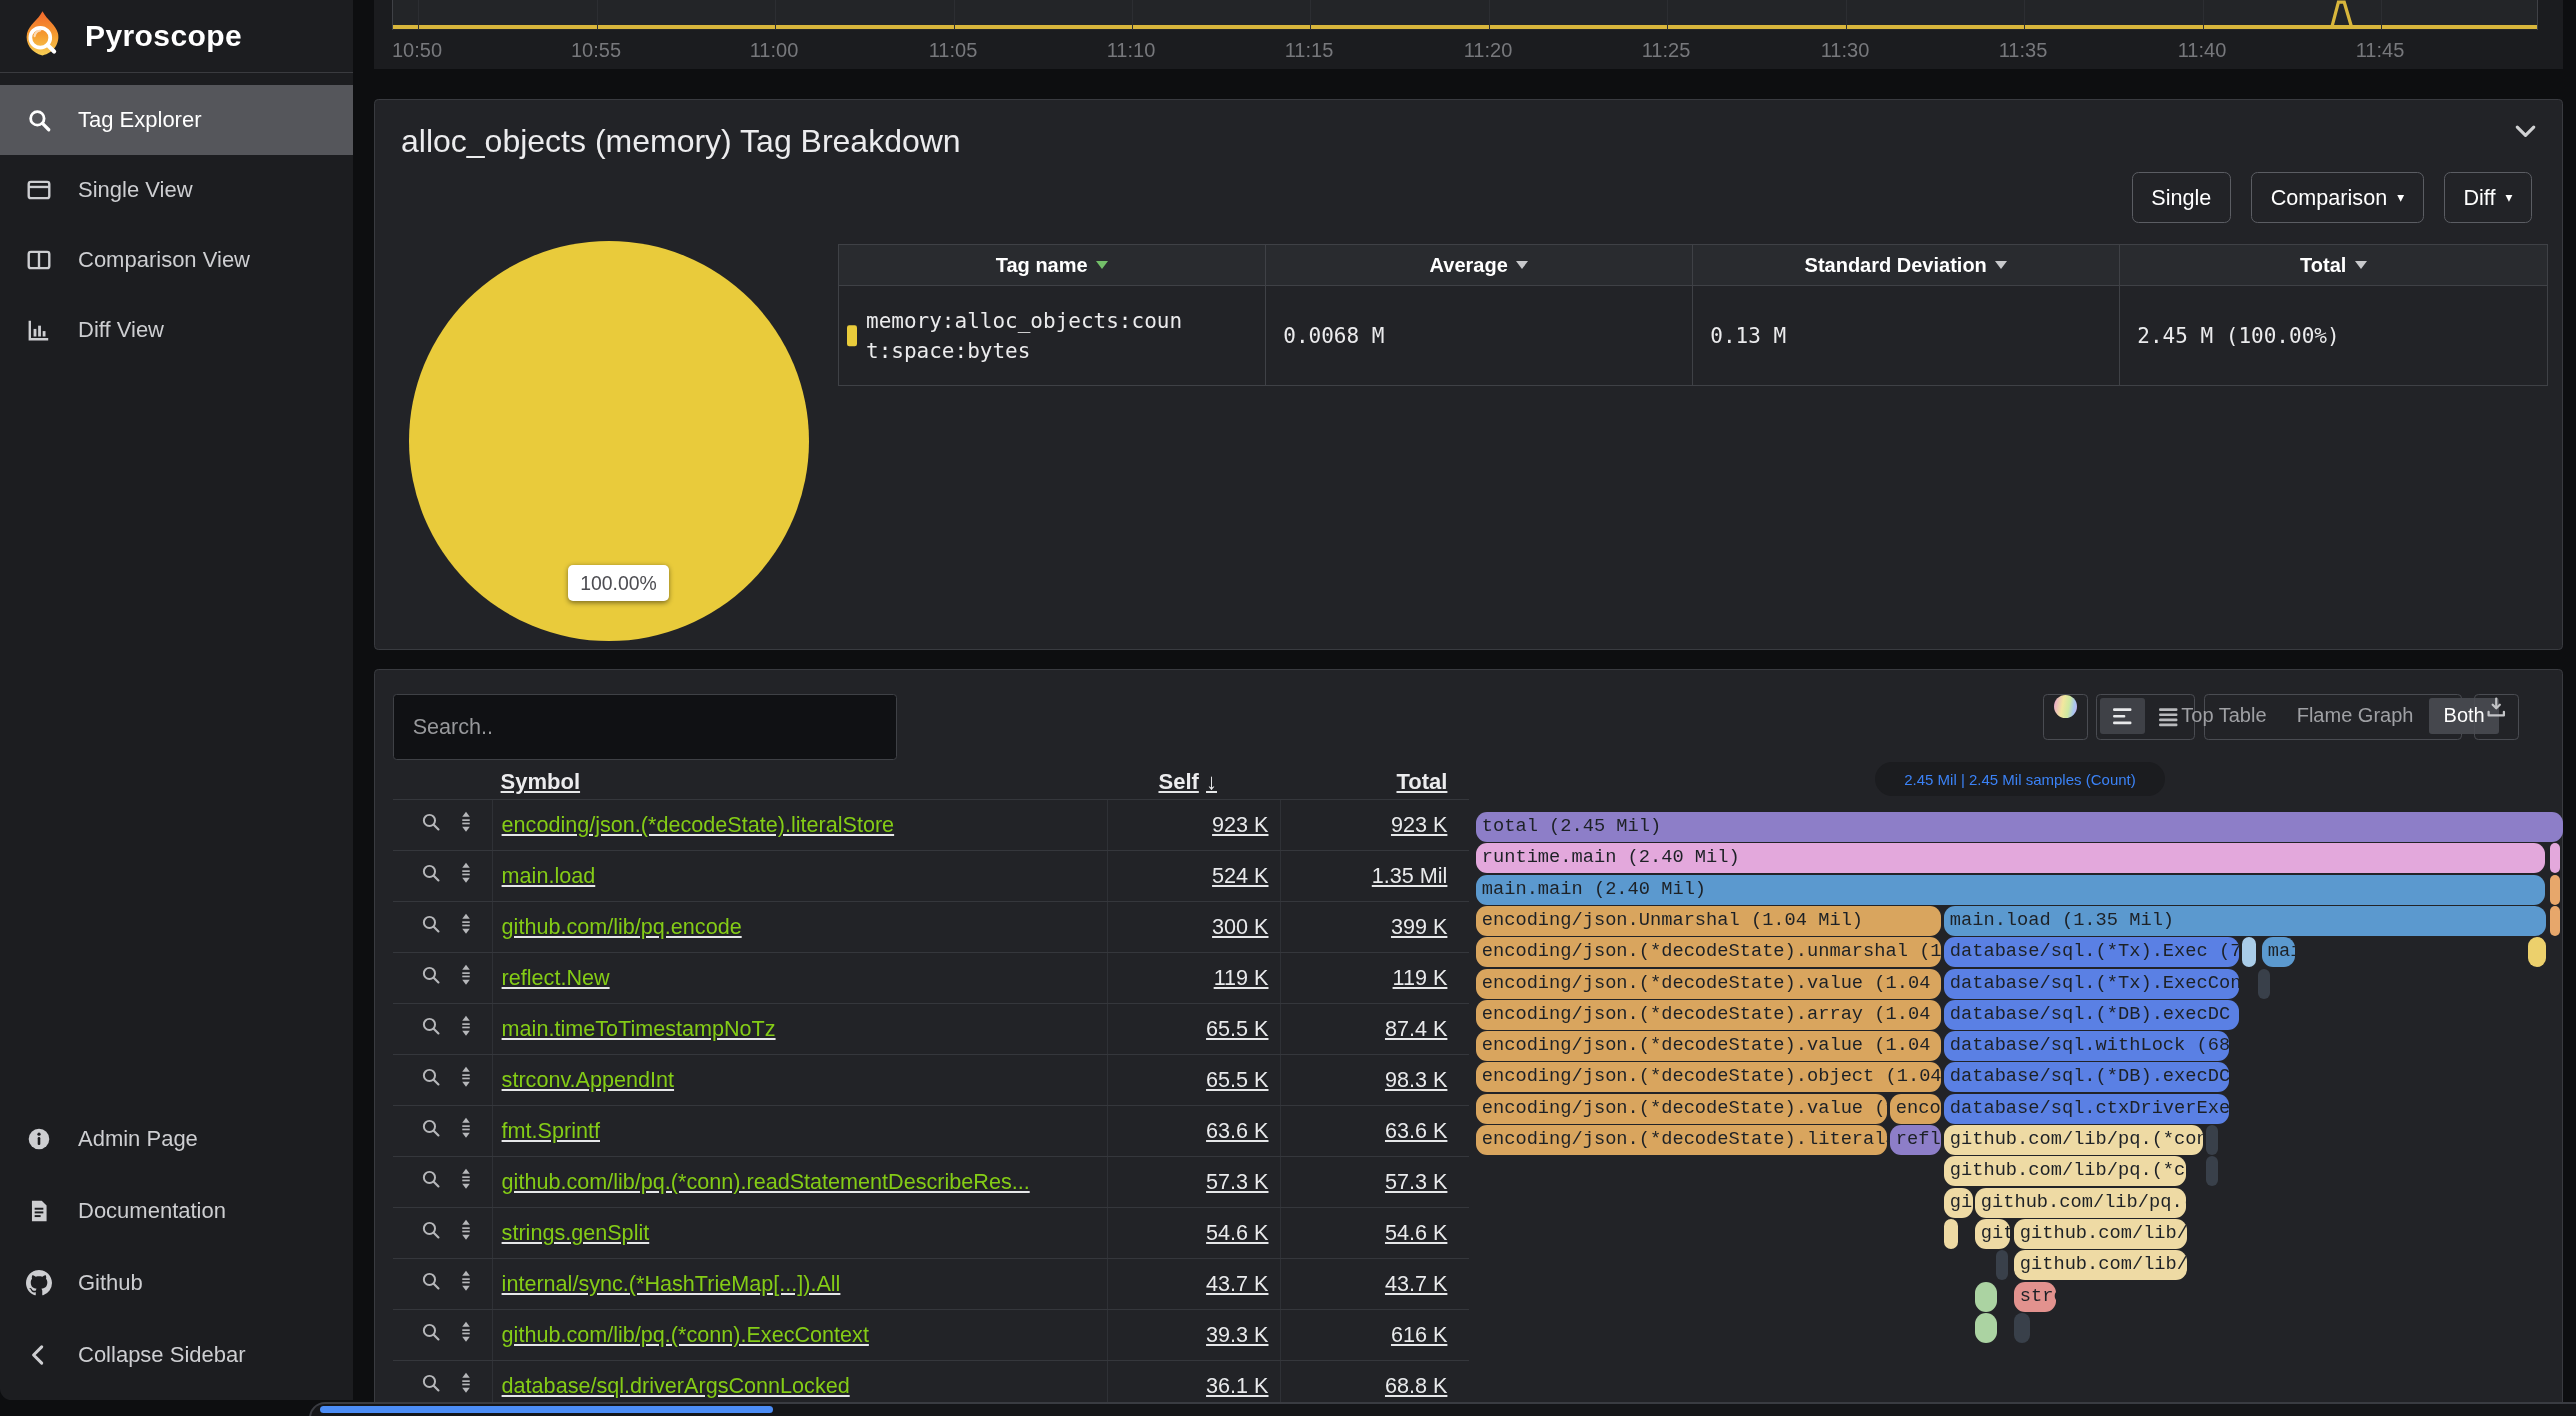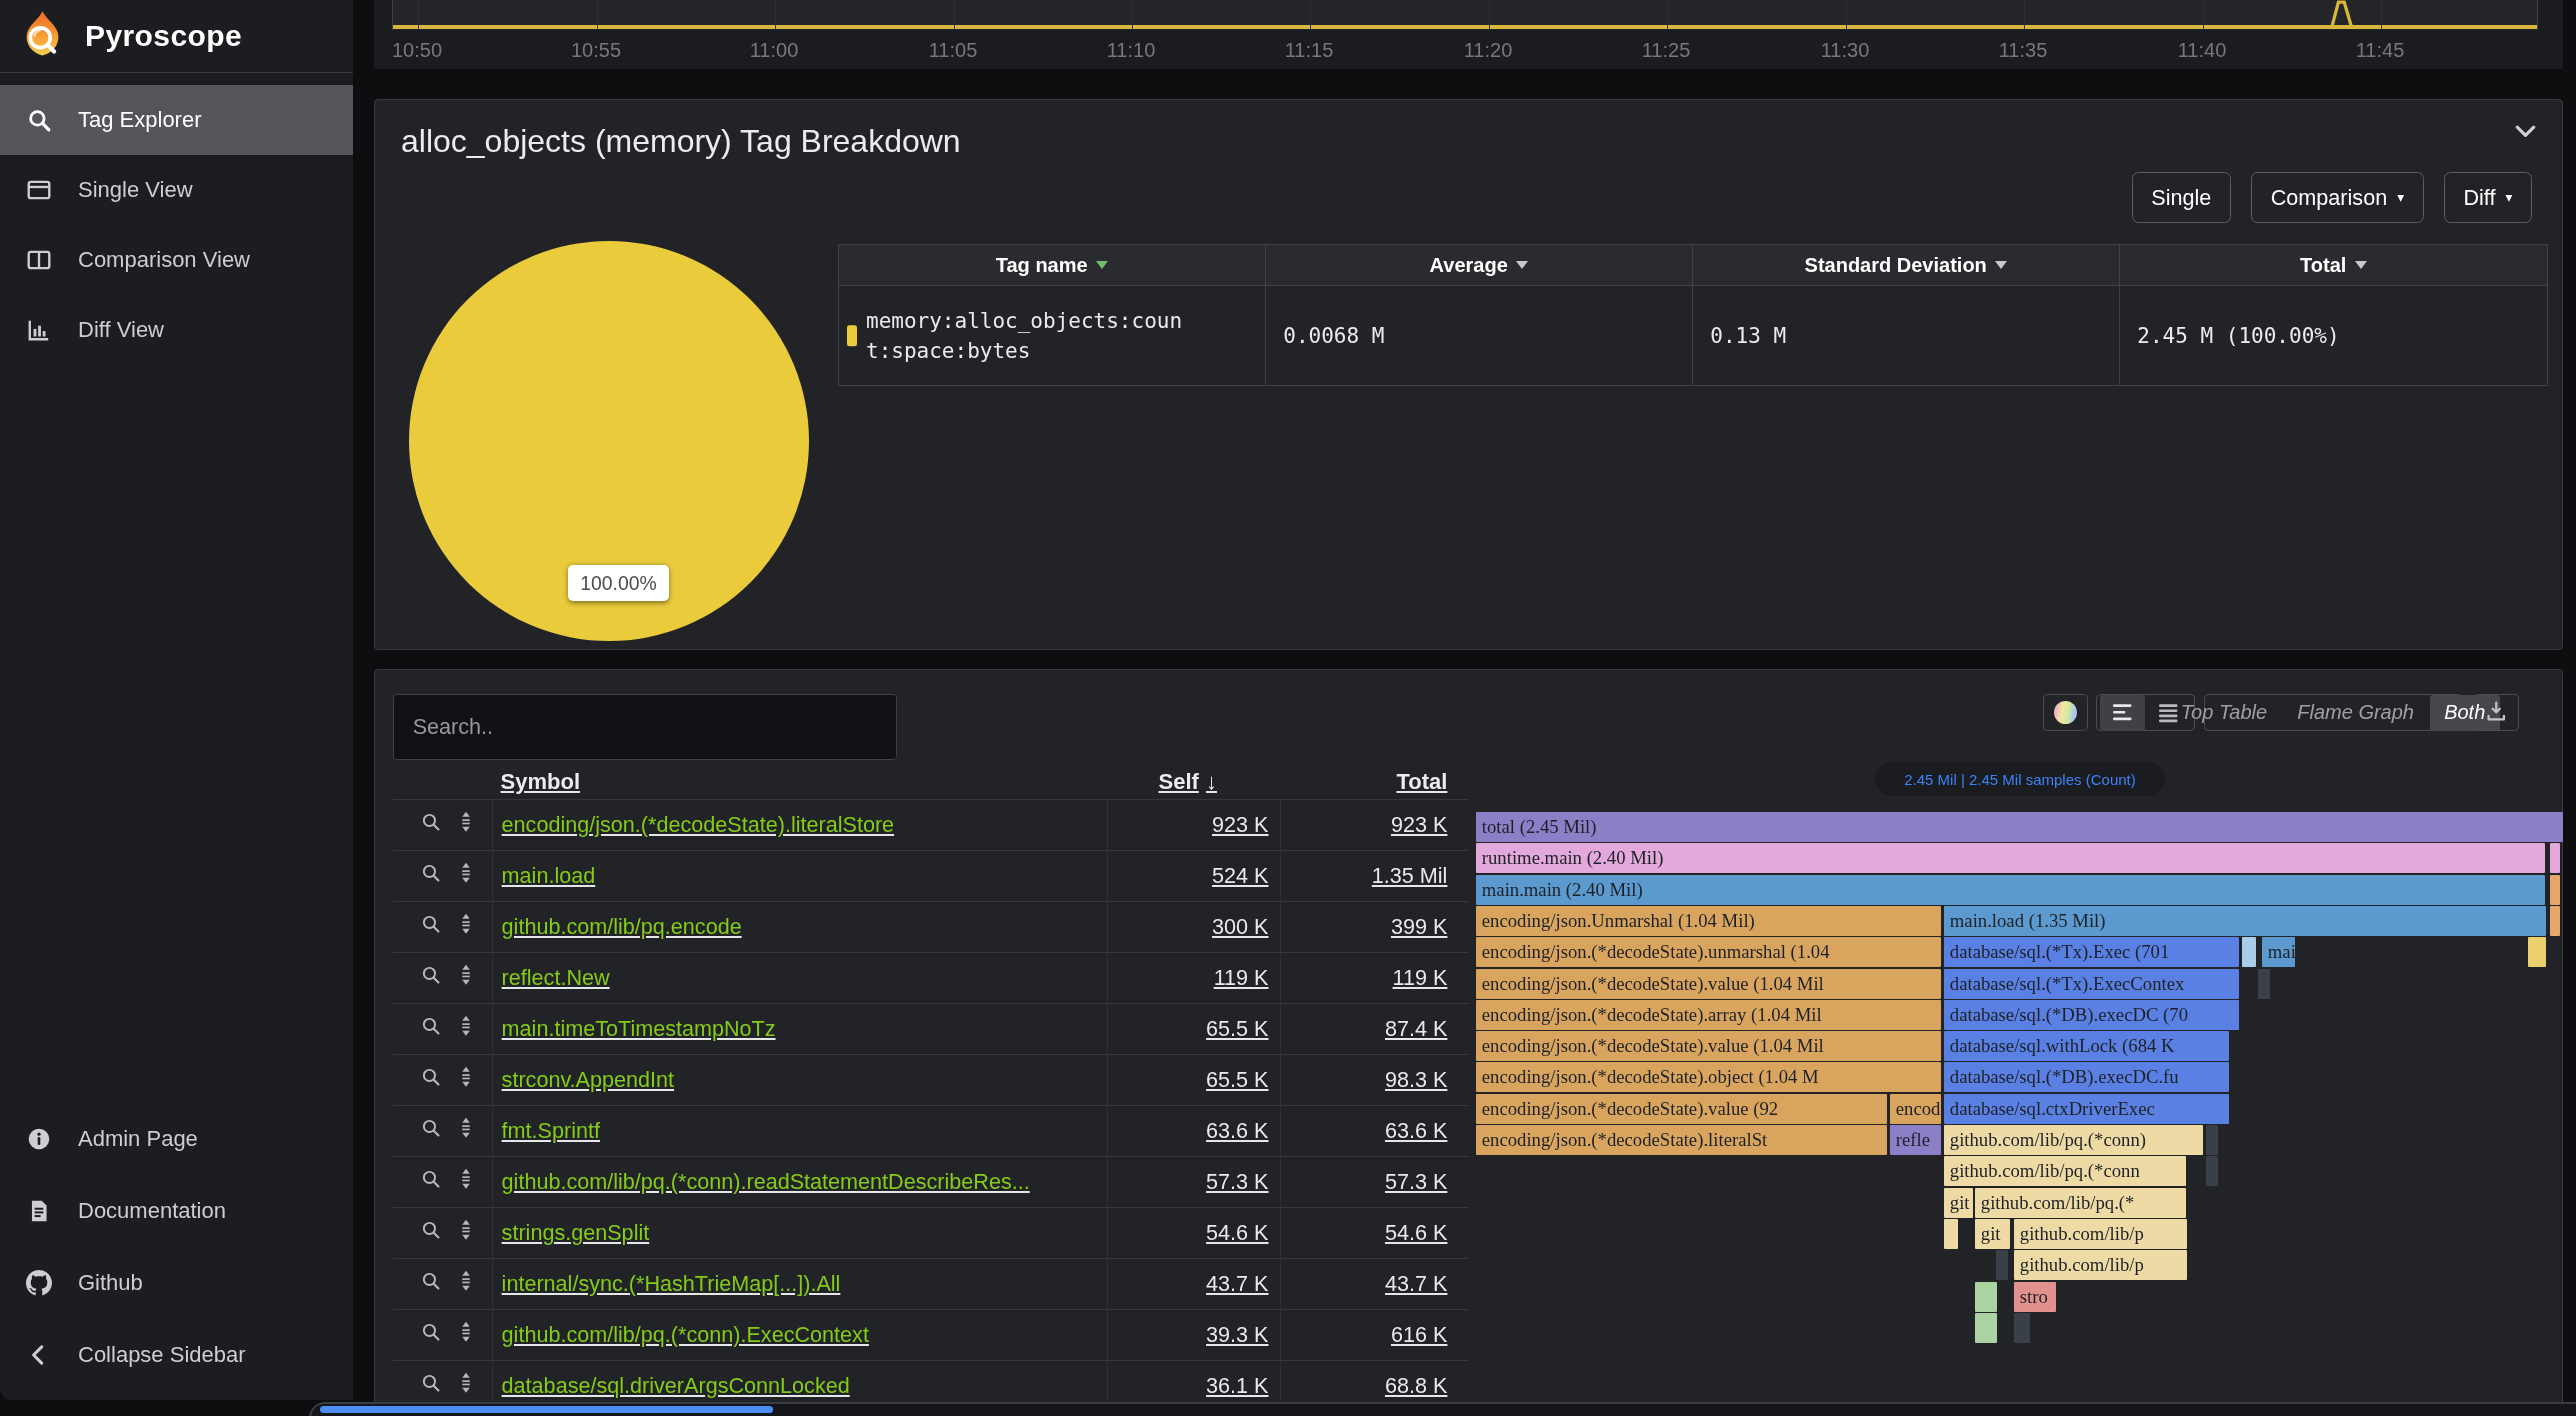--- a/index.html
+++ b/index.html
@@ -58,22 +58,22 @@
          font-size:21px;color:#ebebed;padding-left:17.3px;}
   .tt-td:last-child{border-right:none;}
   .tt-td.tagcell{position:relative;padding:18.7px 14.4px 18.7px 27px;align-items:center;}
   #tag-swatch{position:absolute;left:8px;top:50%;transform:translateY(-50%);width:10px;height:21.6px;border-radius:2.2px;}
   #tag-text{display:inline-block;width:338px;word-break:break-all;line-height:30px;}
 
   
   #search-input{position:absolute;left:18px;top:24px;width:504px;height:66px;background:#101114;
                 border:1.4px solid #3f4146;border-radius:3.6px;color:#d5d6d8;font-size:21.6px;padding:0 18.7px;box-sizing:border-box;outline:none;}
   #search-input::placeholder{color:#97989b;}
-  .tool-btn{position:absolute;top:24px;height:37px;border:1.4px solid #4a4c52;border-radius:4.3px;background:transparent;
-            display:flex;align-items:center;justify-content:center;color:#c3c4c7;cursor:pointer;box-sizing:border-box;font-style:italic;}
+  .tool-btn{position:absolute;top:24px;height:46px;border:1.4px solid #4a4c52;border-radius:4.3px;background:transparent;
+            display:flex;align-items:flex-start;justify-content:center;color:#c3c4c7;cursor:pointer;box-sizing:border-box;}
   #color-mode-btn{left:1668px;width:45px;}
   #color-circle{width:23px;height:23px;border-radius:50%;
       background:linear-gradient(100deg,#e79fd0 0%,#f2e79e 38%,#cfe9a0 62%,#a9c7ef 82%,#caa9ef 100%);}
   #align-group{left:1721px;width:99px;padding:2.9px;justify-content:space-between;}
   .align-opt{width:45px;height:36px;display:flex;align-items:center;justify-content:center;border-radius:2.9px;color:#b9babd;cursor:pointer;}
   .align-opt.active{background:#3f4147;color:#e8e9eb;}
   #view-modes{left:1829px;width:258px;padding:2.9px;gap:1.4px;}
   .seg-btn{height:36px;display:flex;align-items:center;padding:0 14.4px;border-radius:2.9px;
            color:#9fa0a4;font-size:20px;cursor:pointer;white-space:nowrap;}
   .seg-btn.active{background:#45474d;color:#ffffff;}
@@ -89,22 +89,22 @@
   .sym-row{display:flex;height:50px;align-items:center;border-top:1.4px solid #35373c;font-size:21.6px;color:#e9eaec;}
   .sym-row .c-name{border-left:1.4px solid #2f3136;color:#84cc16;cursor:pointer;align-self:stretch;display:flex;align-items:center;}
   .sym-row .c-self,.sym-row .c-total{border-left:1.4px solid #2f3136;align-self:stretch;display:flex;align-items:center;justify-content:flex-end;}
   .arr::after{content:"\2193";margin-left:7.2px;font-weight:400;}
 
   
   #flame{position:absolute;left:1101px;top:0;width:1088px;height:748px;}
   #flame-header-wrap{position:absolute;top:92px;width:100%;text-align:center;}
   #flame-header{display:inline-block;background:#1b1c1f;border-radius:20px;padding:8.6px 29px;color:#3b82f6;font-size:15px;}
   #flame-rows{position:absolute;top:142px;left:0;width:1088px;height:547px;}
-  .fbar{position:absolute;height:29.5px;line-height:29.5px;font-family:Liberation Serif, serif;font-size:18.7px;
-        color:#1d2126;padding-left:5.8px;box-sizing:border-box;overflow:hidden;white-space:nowrap;border-radius:1px;cursor:pointer;}
+  .fbar{position:absolute;height:29.5px;line-height:29.5px;font-family:Liberation Mono, monospace;font-size:18.7px;
+        color:#1d2126;padding-left:5.8px;box-sizing:border-box;overflow:hidden;white-space:nowrap;border-radius:11px;cursor:pointer;}
 
   
   #bottom-sheet{position:absolute;left:309px;top:1402px;width:2267px;height:16px;background:#151619;
                 border:2.2px solid #3a3c42;border-bottom:none;border-top-left-radius:16px;}
   #bottom-accent{position:absolute;left:320px;top:1406px;width:453px;height:6.5px;border-radius:3.6px;}
 </style>
 </head>
 <body>
 
 <aside class="sidebar">

